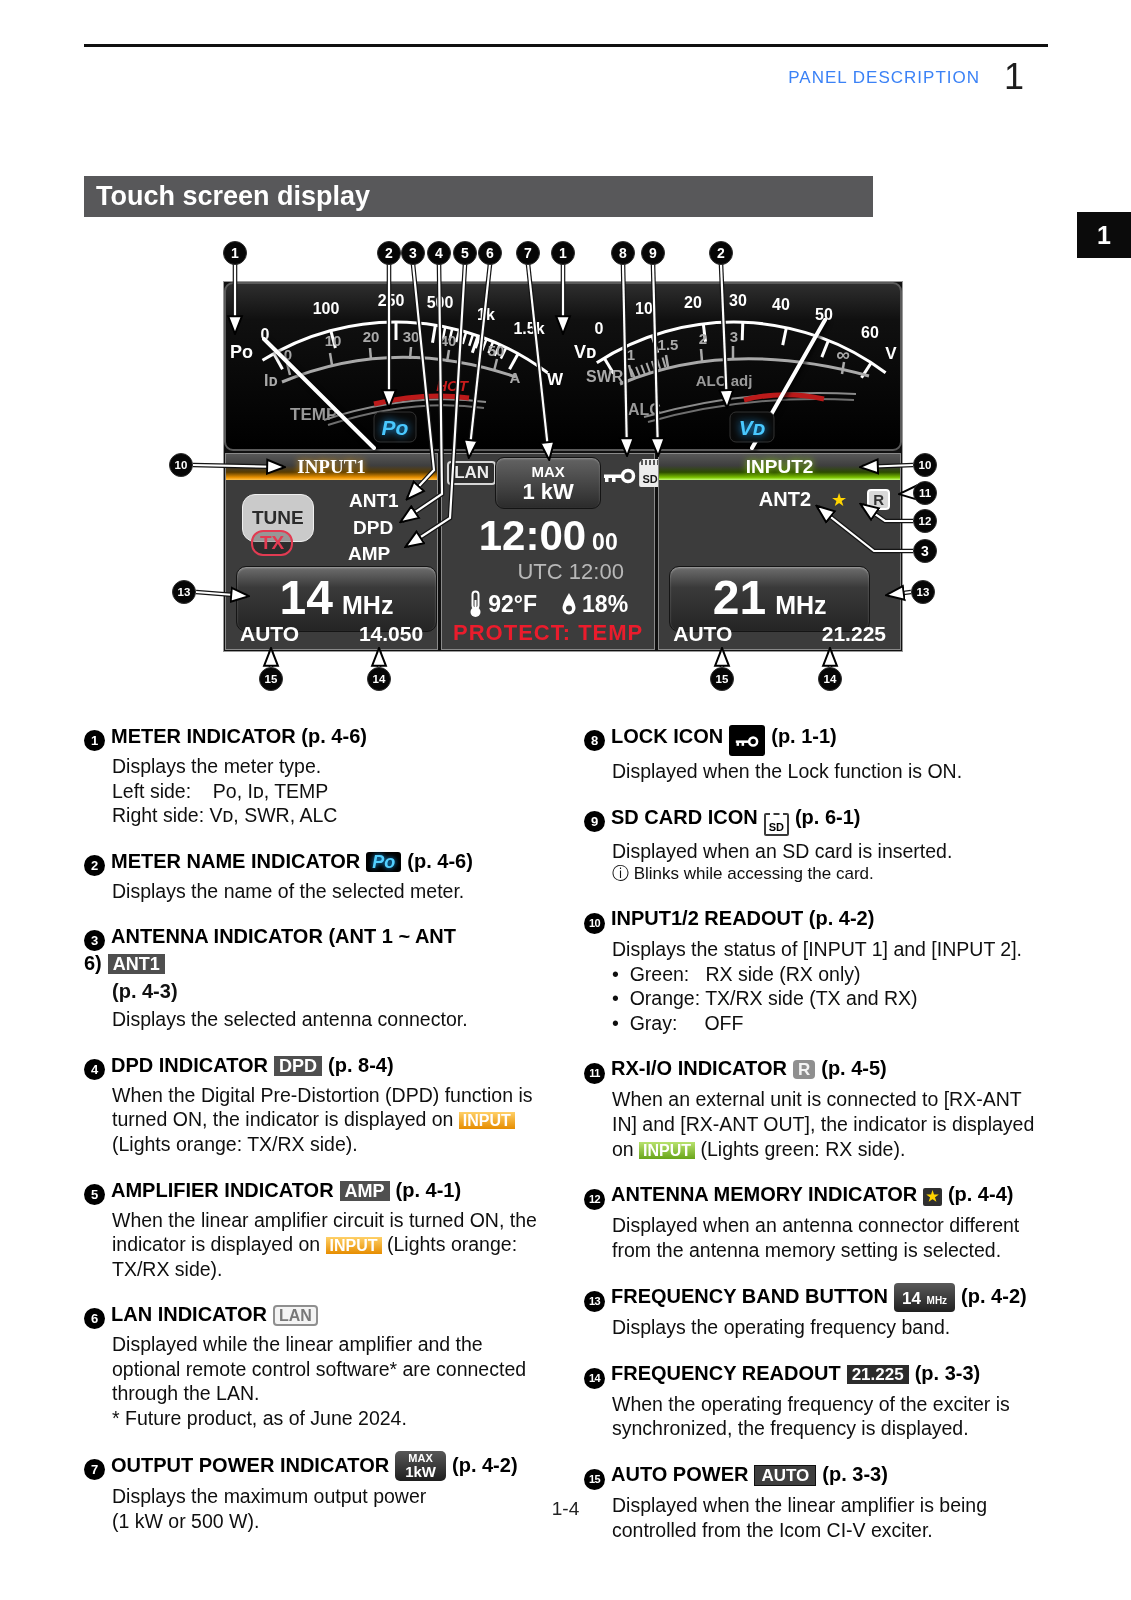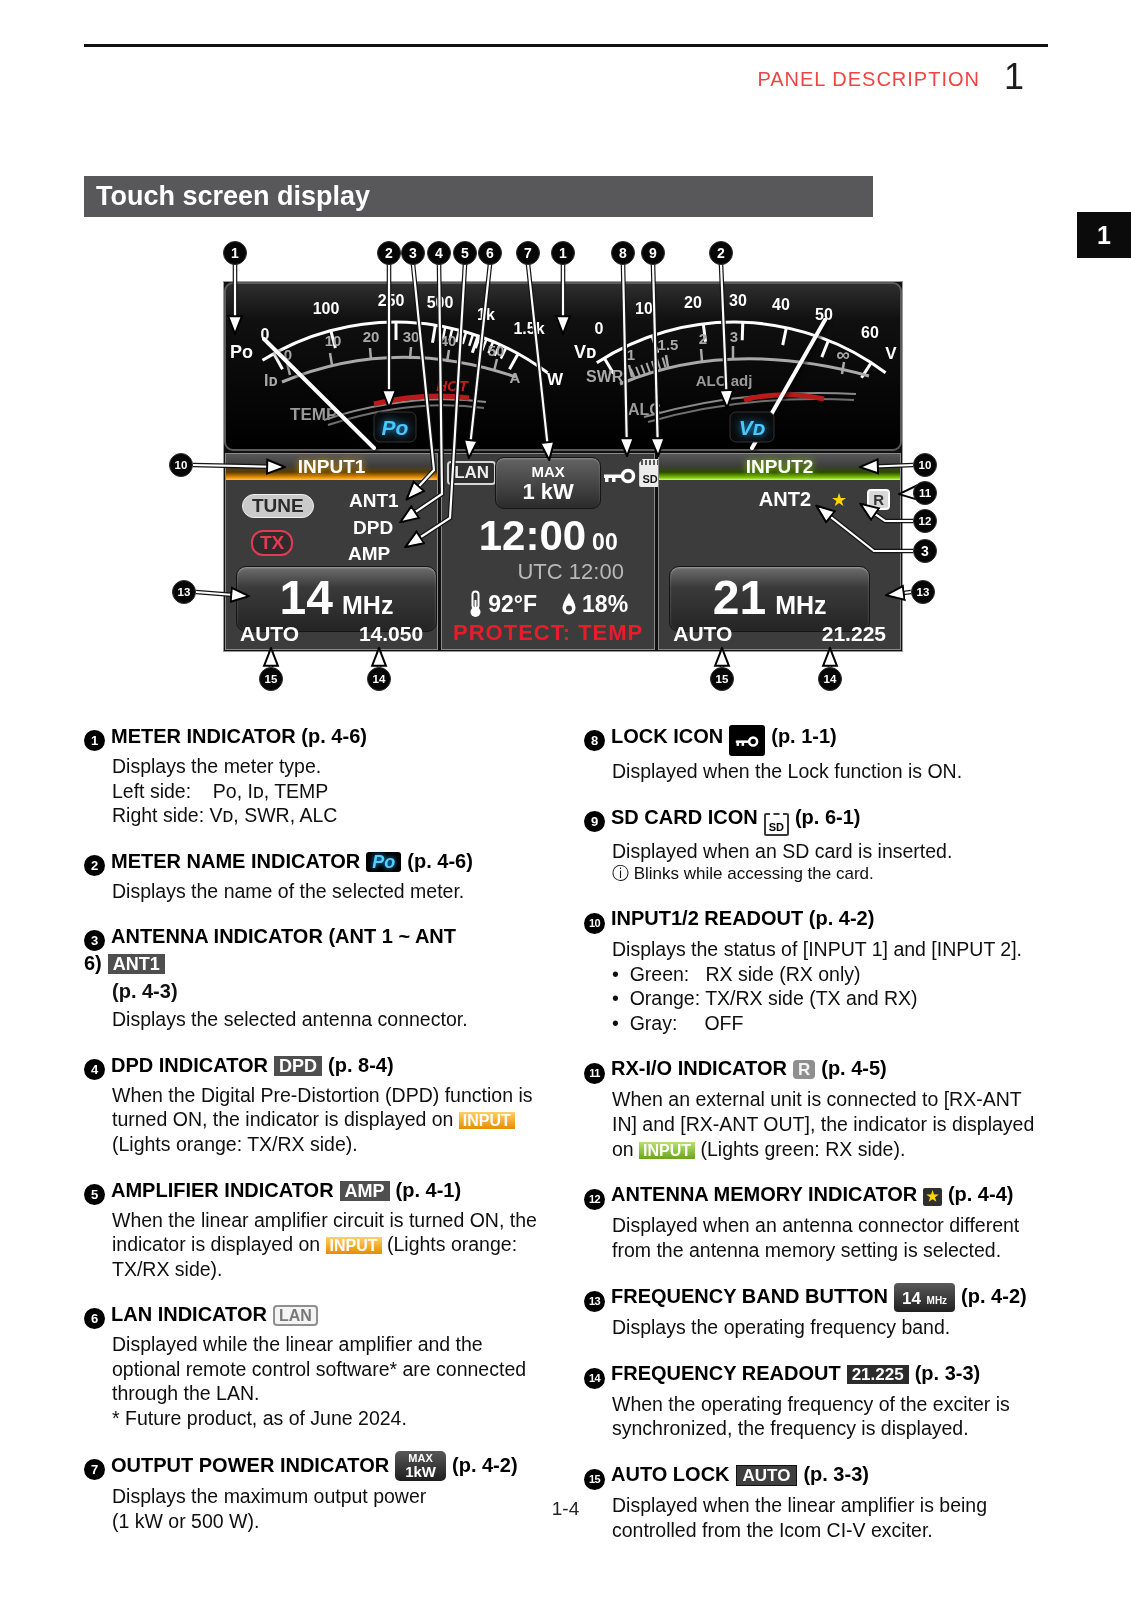--- a/index.html
+++ b/index.html
@@ -1,41 +1,41 @@
 <!DOCTYPE html>
 <html><head>
 <meta charset="utf-8">
 <style>
   html,body{margin:0;padding:0;background:#e8e8e8;}
   .page{position:relative;width:1131px;height:1600px;background:#ffffff;overflow:hidden;
         font-family:"Liberation Sans",sans-serif;color:#111;}
   .toprule{position:absolute;left:84px;top:44px;width:964px;height:3px;background:#101010;}
-  .runhead{position:absolute;left:84px;top:68px;width:896px;text-align:right;font-size:20px;
-           letter-spacing:1px;color:#ef4444;}
+  .runhead{position:absolute;left:84px;top:68px;width:896px;text-align:right;font-size:17px;
+           letter-spacing:1px;color:#3b82f6;}
   .runnum{position:absolute;left:1004px;top:56px;font-size:36px;color:#1d1d1d;}
   .banner{position:absolute;left:84px;top:176px;width:789px;height:41px;background:#58585a;
           color:#fff;font-size:27px;font-weight:bold;line-height:41px;padding-left:12px;box-sizing:border-box;}
   .sidetab{position:absolute;left:1077px;top:212px;width:54px;height:46px;background:#0b0b0b;color:#fff;
            font-size:25px;font-weight:bold;text-align:center;line-height:46px;}
   .pagenum{position:absolute;left:0;right:0;top:1498px;text-align:center;font-size:19px;color:#222;}
 
   
   .screen{position:absolute;left:223px;top:281px;width:680px;height:371px;background:#101010;
           border:1px solid #9a9a9a;box-sizing:border-box;}
   .meters-svg{position:absolute;left:0;top:0;}
   .panels{position:absolute;left:1px;top:171px;width:676px;height:197px;display:flex;gap:3px;}
   .panel{position:relative;background:#3c3c3c;border:1px solid #8a8a8a;box-sizing:border-box;}
   .p-left{width:223px;} .p-center{width:224px;} .p-right{width:254px;}
   .phead{position:relative;height:26px;text-align:center;color:#fff;font-weight:bold;font-size:19px;line-height:25px;}
   .phead-orange{background:linear-gradient(180deg,#585858 0%,#3e3e3e 45%,#5a3c00 70%,#e99000 90%,#ffc24d 100%);
-                text-shadow:0 0 7px rgba(255,170,0,.9);}
+                text-shadow:0 0 7px rgba(255,170,0,.9);font-family:Liberation Serif, serif;}
   .phead-green{background:linear-gradient(180deg,#585858 0%,#3e3e3e 45%,#2c4a00 70%,#7ac000 90%,#c4ff77 100%);
                text-shadow:0 0 7px rgba(150,230,0,.9);}
   .tune-badge{position:absolute;left:16px;top:40px;background:#cacaca;color:#2b2b2b;font-weight:bold;
-              font-size:19px;padding:0 9px;border-radius:13px;border:1px solid #efefef;}
+              font-size:19px;padding:12px 9px;border-radius:13px;border:1px solid #efefef;}
   .tx-badge{position:absolute;left:25px;top:76px;color:#e23b52;border:2px solid #e23b52;font-weight:bold;
             font-size:19px;padding:0 7px;border-radius:12px;background:rgba(0,0,0,.25);}
   .ind{position:absolute;color:#fff;font-weight:bold;font-size:19px;}
   .ind-ant{left:123px;top:36px;} .ind-dpd{left:127px;top:63px;} .ind-amp{left:122px;top:89px;}
   .band-btn{position:absolute;left:10px;top:112px;width:201px;height:66px;border-radius:10px;
             background:linear-gradient(180deg,#6e6e6e,#3a3a3a 32%,#242424);border:1px solid #151515;
             box-shadow:inset 0 1px 2px rgba(255,255,255,.35);color:#fff;display:flex;
             justify-content:center;align-items:baseline;padding-top:5px;box-sizing:border-box;}
   .band-num{font-size:48px;font-weight:bold;line-height:52px;}
   .band-unit{font-size:25px;font-weight:bold;margin-left:9px;}
@@ -486,19 +486,19 @@
     </div>
     <div class="item">
       <div class="ih"><span class="numc numc2">13</span><span>FREQUENCY BAND BUTTON</span><span class="b-freq"><span class="n">14</span> <span class="u">MHz</span></span><span>(p. 4-2)</span></div>
       <div class="ib">Displays the operating frequency band.</div>
     </div>
     <div class="item">
       <div class="ih"><span class="numc numc2">14</span><span>FREQUENCY READOUT</span><span class="b-ro">21.225</span><span>(p. 3-3)</span></div>
       <div class="ib">When the operating frequency of the exciter is synchronized, the frequency is displayed.</div>
     </div>
     <div class="item">
-      <div class="ih"><span class="numc numc2">15</span><span>AUTO LOCK</span><span class="b-auto">AUTO</span><span>(p. 3-3)</span></div>
+      <div class="ih"><span class="numc numc2">15</span><span>AUTO POWER</span><span class="b-auto">AUTO</span><span>(p. 3-3)</span></div>
       <div class="ib">Displayed when the linear amplifier is being controlled from the Icom CI-V exciter.</div>
     </div>
   </div>
 
   <div class="pagenum">1-4</div>
 </div>
 
 </body></html>

